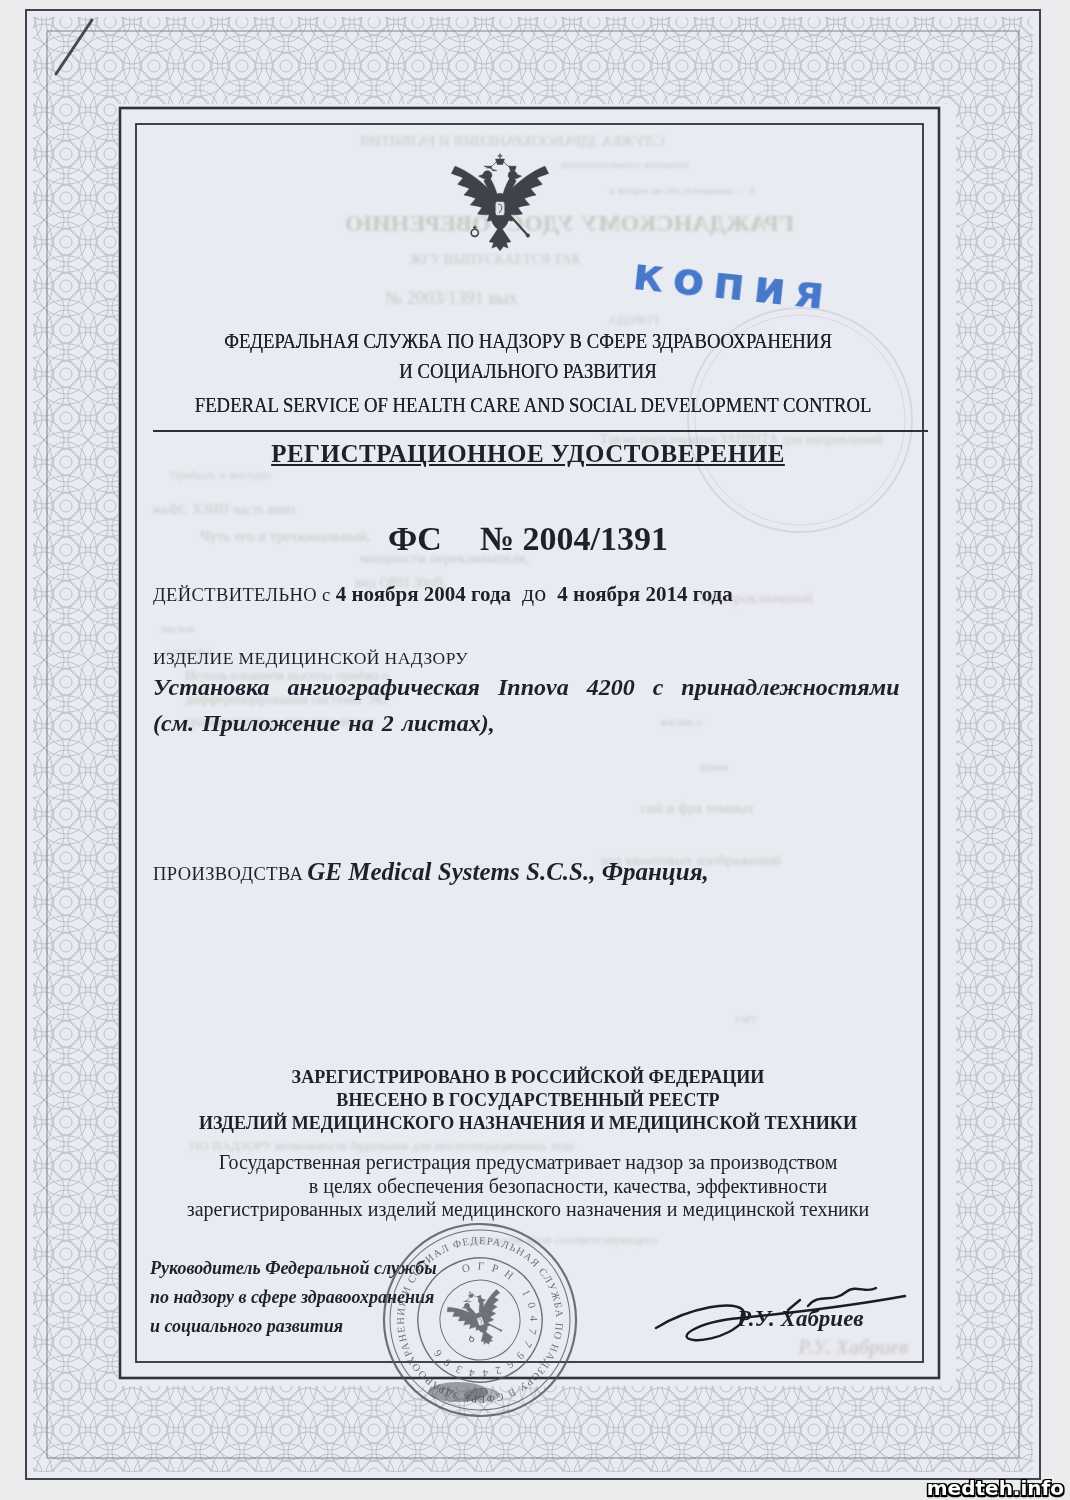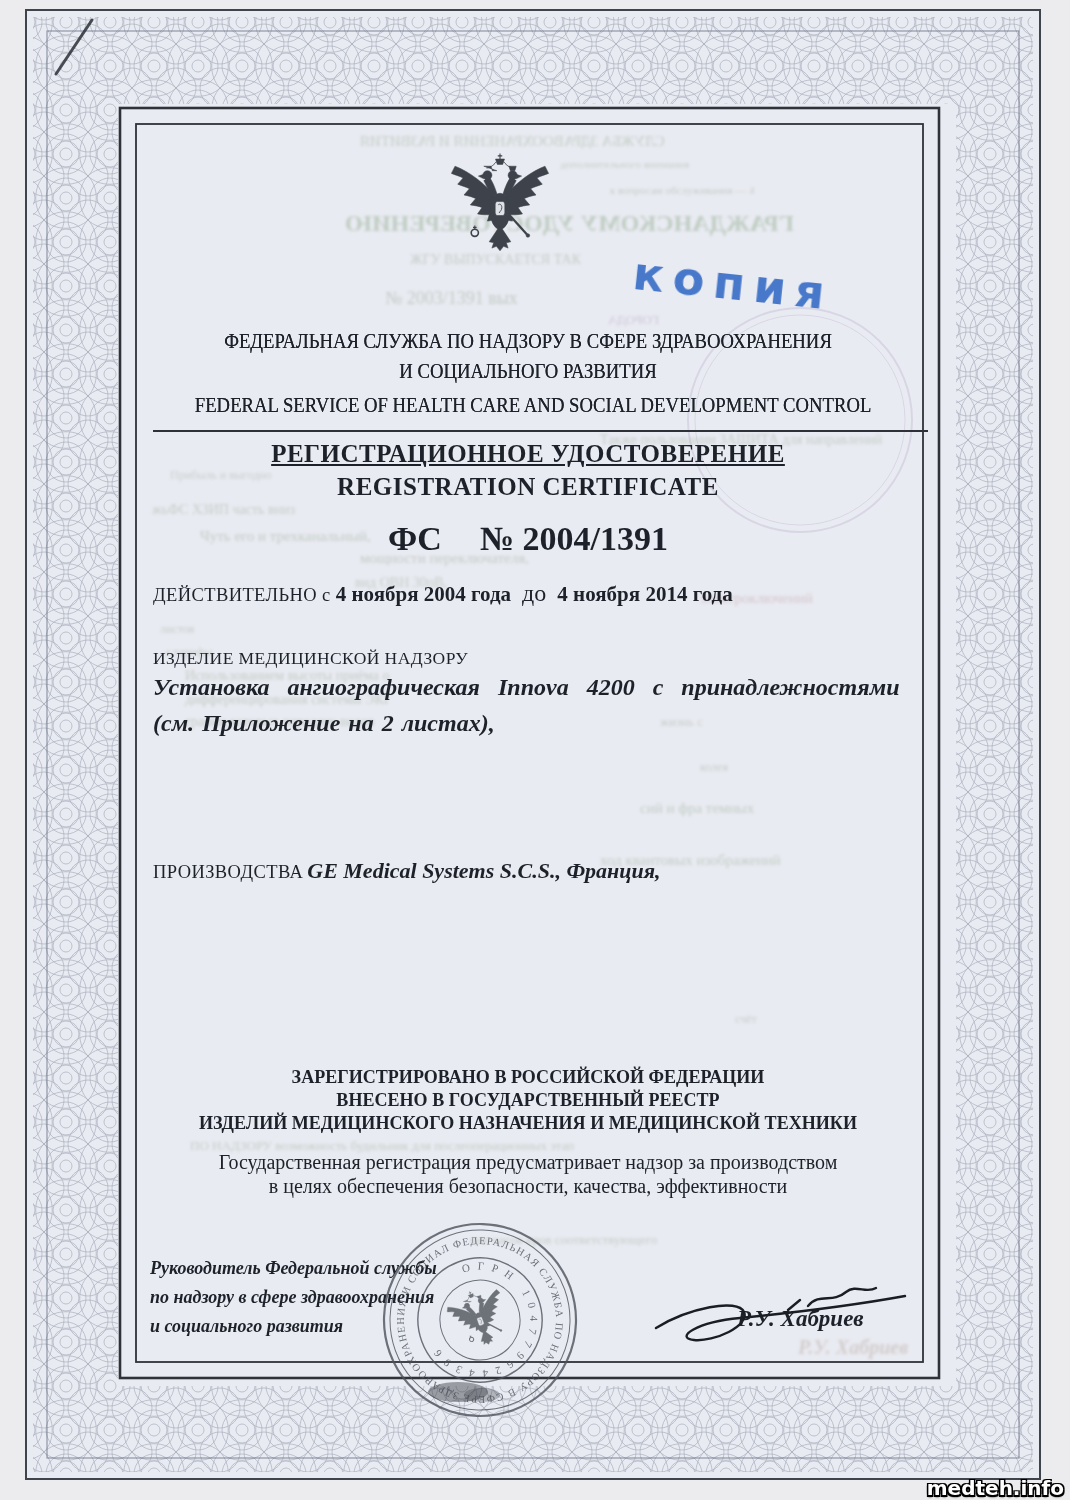--- a/index.html
+++ b/index.html
@@ -123,48 +123,48 @@
 
   <div class="abs copy-stamp" style="left:636px;top:246px;">копия</div>
 
   <div class="abs center hdr" style="top:328px;">ФЕДЕРАЛЬНАЯ СЛУЖБА ПО НАДЗОРУ В СФЕРЕ ЗДРАВООХРАНЕНИЯ</div>
   <div class="abs center hdr" style="top:358px;">И СОЦИАЛЬНОГО РАЗВИТИЯ</div>
   <div class="abs center hdr" style="top:392px;">FEDERAL SERVICE OF HEALTH CARE AND SOCIAL DEVELOPMENT CONTROL</div>
 
   <div class="abs" style="left:153px;top:430px;width:775px;height:2px;background:#2e3137;"></div>
 
   <div class="abs center ttl" style="top:440px;text-decoration:underline;">РЕГИСТРАЦИОННОЕ УДОСТОВЕРЕНИЕ</div>
-  <div class="abs center ttl" style="top:473px;">REGISTRATION CERTIFICATE</div>
 
   <div class="abs center num" style="top:520px;">
     <span>ФС</span><span style="display:inline-block;width:38px;"></span><span>№</span>&nbsp;<span>2004/1391</span>
   </div>
 
   <div class="abs" style="left:153px;top:580px;font-size:20px;">
     <span class="lbl" style="font-size:18.5px;">ДЕЙСТВИТЕЛЬНО с</span>
     <span style="font-weight:700;font-size:21px;">4 ноября 2004 года</span>
     <span style="font-size:24px;padding:0 6px;">до</span>
     <span style="font-weight:700;font-size:21px;">4 ноября 2014 года</span>
   </div>
 
   <div class="abs lbl" style="left:153px;top:648px;">ИЗДЕЛИЕ МЕДИЦИНСКОЙ НАДЗОРУ</div>
   <div class="abs biline" style="left:153px;top:674px;width:760px;">Установка ангиографическая Innova 4200 с принадлежностями</div>
   <div class="abs biline" style="left:153px;top:710px;word-spacing:2px;">(см. Приложение на 2 листах),</div>
 
   <div class="abs" style="left:153px;top:858px;">
     <span class="lbl" style="font-size:18.5px;">ПРОИЗВОДСТВА</span>
-    <span style="font-weight:700;font-style:italic;font-size:22px;">GE Medical Systems S.C.S., Франция,</span>
+    <span style="font-weight:700;font-style:italic;font-size:25px;">GE Medical Systems S.C.S., Франция,</span>
   </div>
 
   <div class="abs center reg" style="top:1066px;">ЗАРЕГИСТРИРОВАНО В РОССИЙСКОЙ ФЕДЕРАЦИИ</div>
   <div class="abs center reg" style="top:1089px;">ВНЕСЕНО В ГОСУДАРСТВЕННЫЙ РЕЕСТР</div>
   <div class="abs center reg" style="top:1112px;">ИЗДЕЛИЙ МЕДИЦИНСКОГО НАЗНАЧЕНИЯ И МЕДИЦИНСКОЙ ТЕХНИКИ</div>
 
   <div class="abs center sup" style="top:1151px;">Государственная регистрация предусматривает надзор за производством</div>
-  <div class="abs center sup" style="top:1175px;">в целях обеспечения безопасности, качества, эффективности</div>
+  <div class="abs center sup" style="top:1175px;padding-left:40px;">в целях обеспечения безопасности, качества, эффективности</div>
+  <div class="abs center sup" style="top:1198px;">зарегистрированных изделий медицинского назначения и медицинской техники</div>
 
   <div class="abs sig" style="left:150px;top:1258px;">Руководитель Федеральной службы</div>
   <div class="abs sig" style="left:150px;top:1287px;">по надзору в сфере здравоохранения</div>
   <div class="abs sig" style="left:150px;top:1316px;">и социального развития</div>
   <div class="abs sig" style="left:737px;top:1306px;font-size:23px;">Р.У. Хабриев</div>
 
   <svg class="abs" style="left:380px;top:1220px;opacity:.8;" width="200" height="200">
     <defs>
       <path id="rA" d="M100,24 A76,76 0 1 1 99.99,24" fill="none"></path>
       <path id="rB" d="M100,50 A50,50 0 1 1 99.99,50" fill="none"></path>

